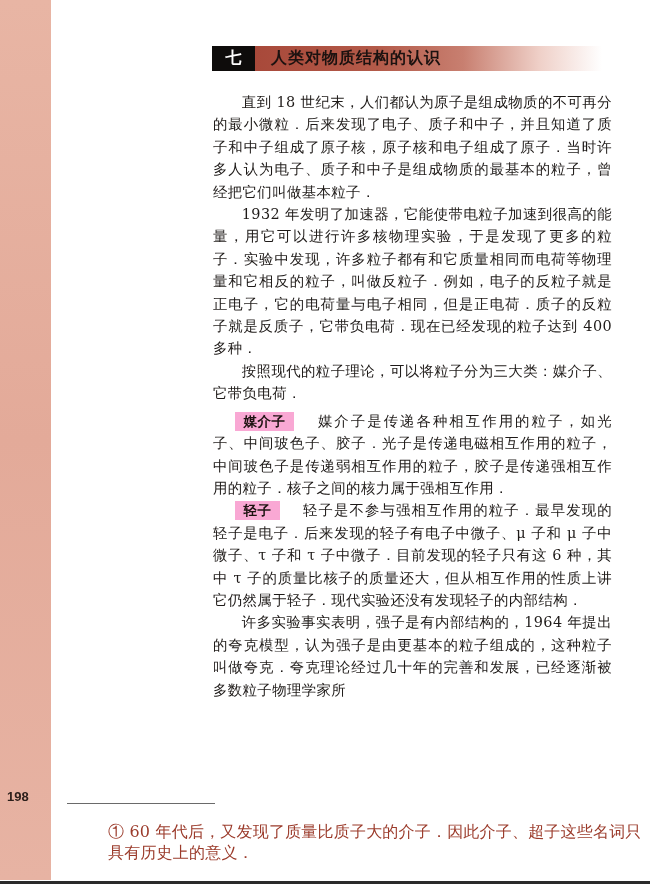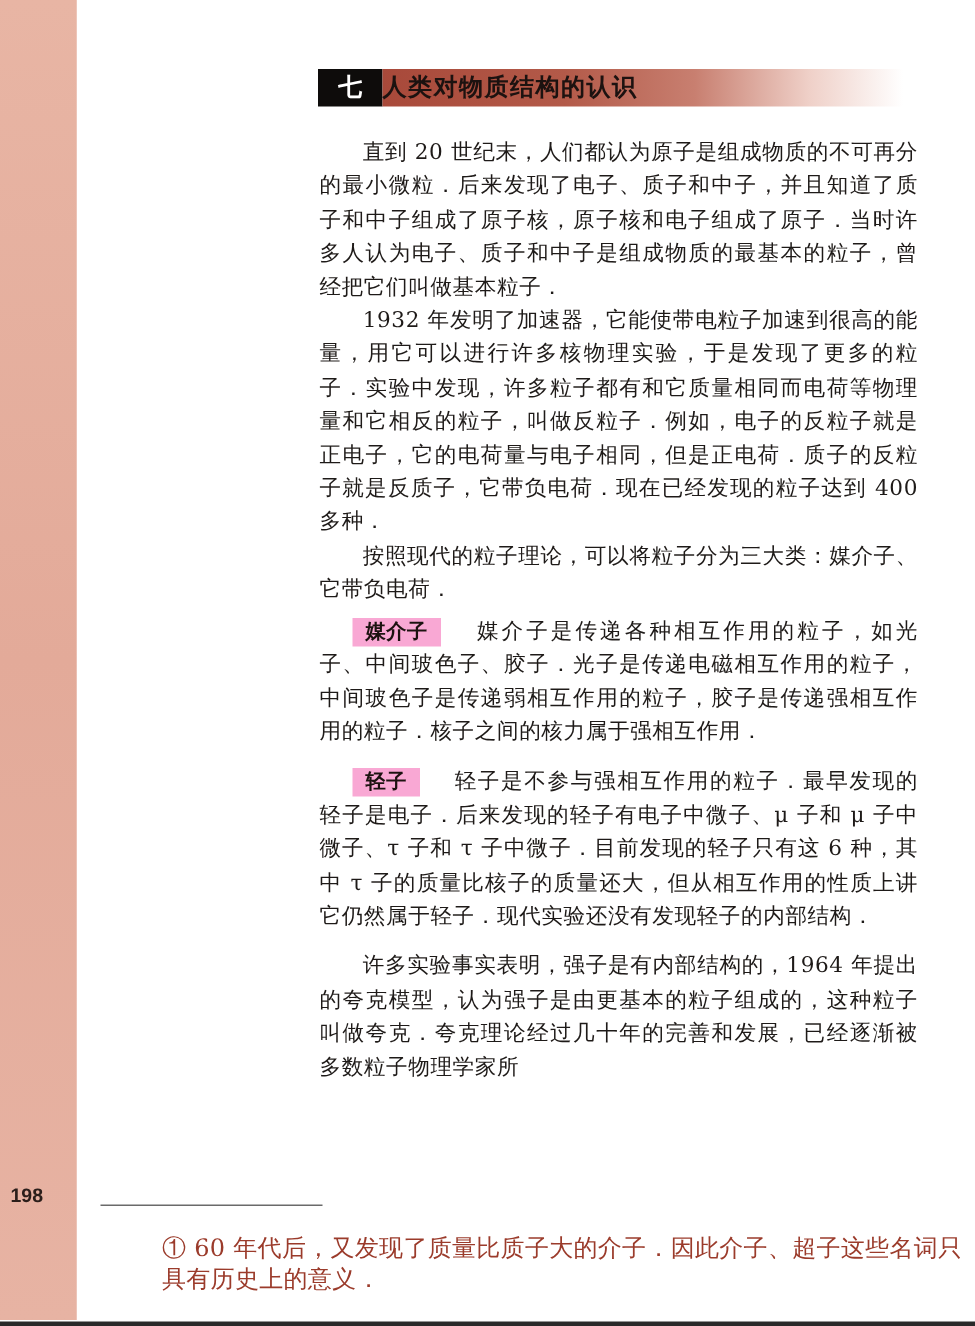--- a/index.html
+++ b/index.html
@@ -53,20 +53,21 @@
       display: flex;
       align-items: center;
       justify-content: center;
     }
     .section-title-bar {
       flex: 1;
       height: 25px;
       background: linear-gradient(90deg, #a8493a 0%, #b35a49 35%, #c87f70 60%, #efd0c8 82%, #ffffff 100%);
       display: flex;
       align-items: center;
+      padding-left: 16px;
     }
     .section-title {
       font-family: "DejaVu Sans", sans-serif;
       font-weight: bold;
       font-size: 16px;
       color: #1c1210;
       letter-spacing: 1px;
     }
     .content {
       position: absolute;
@@ -78,21 +79,21 @@
       letter-spacing: 0.4px;
     }
     .content p {
       margin: 0;
       text-indent: 2em;
     }
     .content p.cat {
       text-indent: 1.5em;
       margin-top: 5px;
     }
-    .content p.cat + p { margin-top: 11px; }
+    .content p.cat + p { margin-top: 0; }
     .label-box {
       display: inline-block;
       background: #f9a8d4;
       font-family: "DejaVu Sans", sans-serif;
       font-weight: bold;
       font-size: 13.5px;
       line-height: 19px;
       padding: 0 9px;
       margin-right: 22px;
       text-indent: 0;
@@ -121,21 +122,21 @@
 <div class="page-number">198</div>
 
 <div class="section-header">
   <div class="section-num">七</div>
   <div class="section-title-bar">
     <span class="section-title">人类对物质结构的认识</span>
   </div>
 </div>
 
 <div class="content">
-  <p>直到 20 世纪末，人们都认为原子是组成物质的不可再分的最小微粒．后来发现了电子、质子和中子，并且知道了质子和中子组成了原子核，原子核和电子组成了原子．当时许多人认为电子、质子和中子是组成物质的最基本的粒子，曾经把它们叫做基本粒子．</p>
+  <p>直到 18 世纪末，人们都认为原子是组成物质的不可再分的最小微粒．后来发现了电子、质子和中子，并且知道了质子和中子组成了原子核，原子核和电子组成了原子．当时许多人认为电子、质子和中子是组成物质的最基本的粒子，曾经把它们叫做基本粒子．</p>
   <p>1932 年发明了加速器，它能使带电粒子加速到很高的能量，用它可以进行许多核物理实验，于是发现了更多的粒子．实验中发现，许多粒子都有和它质量相同而电荷等物理量和它相反的粒子，叫做反粒子．例如，电子的反粒子就是正电子，它的电荷量与电子相同，但是正电荷．质子的反粒子就是反质子，它带负电荷．现在已经发现的粒子达到 400 多种．</p>
   <p>按照现代的粒子理论，可以将粒子分为三大类：媒介子、它带负电荷．</p>
 
   <p class="cat"><span class="label-box">媒介子</span><span>媒介子是传递各种相互作用的粒子，如光子、中间玻色子、胶子．光子是传递电磁相互作用的粒子，中间玻色子是传递弱相互作用的粒子，胶子是传递强相互作用的粒子．核子之间的核力属于强相互作用．</span></p>
 
   <p class="cat"><span class="label-box">轻子</span><span>轻子是不参与强相互作用的粒子．最早发现的轻子是电子．后来发现的轻子有电子中微子、μ 子和 μ 子中微子、τ 子和 τ 子中微子．目前发现的轻子只有这 6 种，其中 τ 子的质量比核子的质量还大，但从相互作用的性质上讲它仍然属于轻子．现代实验还没有发现轻子的内部结构．</span></p>
 
 
   <p>许多实验事实表明，强子是有内部结构的，1964 年提出的夸克模型，认为强子是由更基本的粒子组成的，这种粒子叫做夸克．夸克理论经过几十年的完善和发展，已经逐渐被多数粒子物理学家所</p>
 </div>

